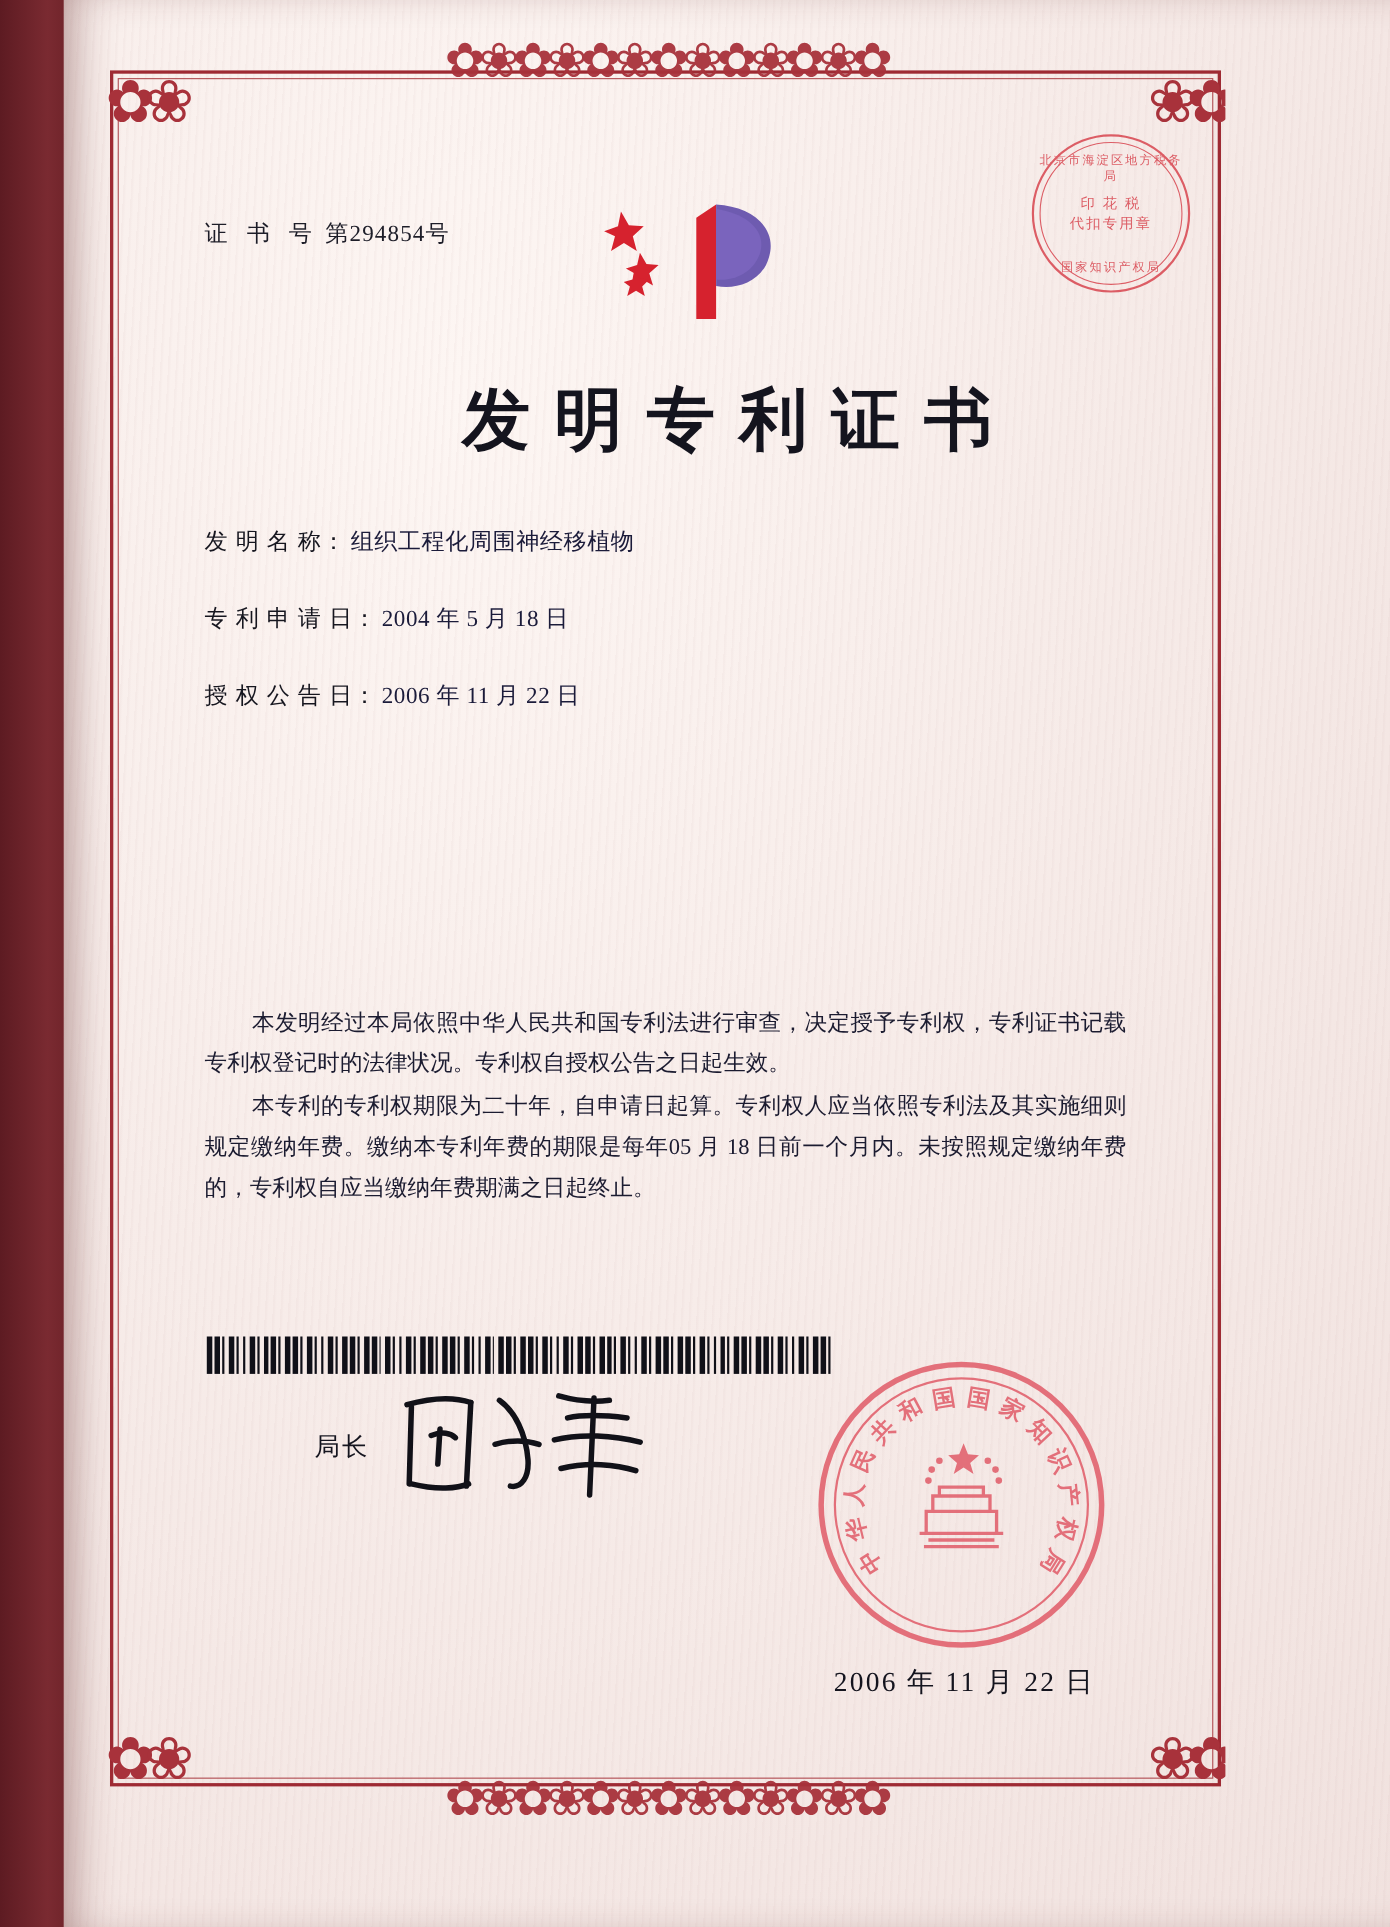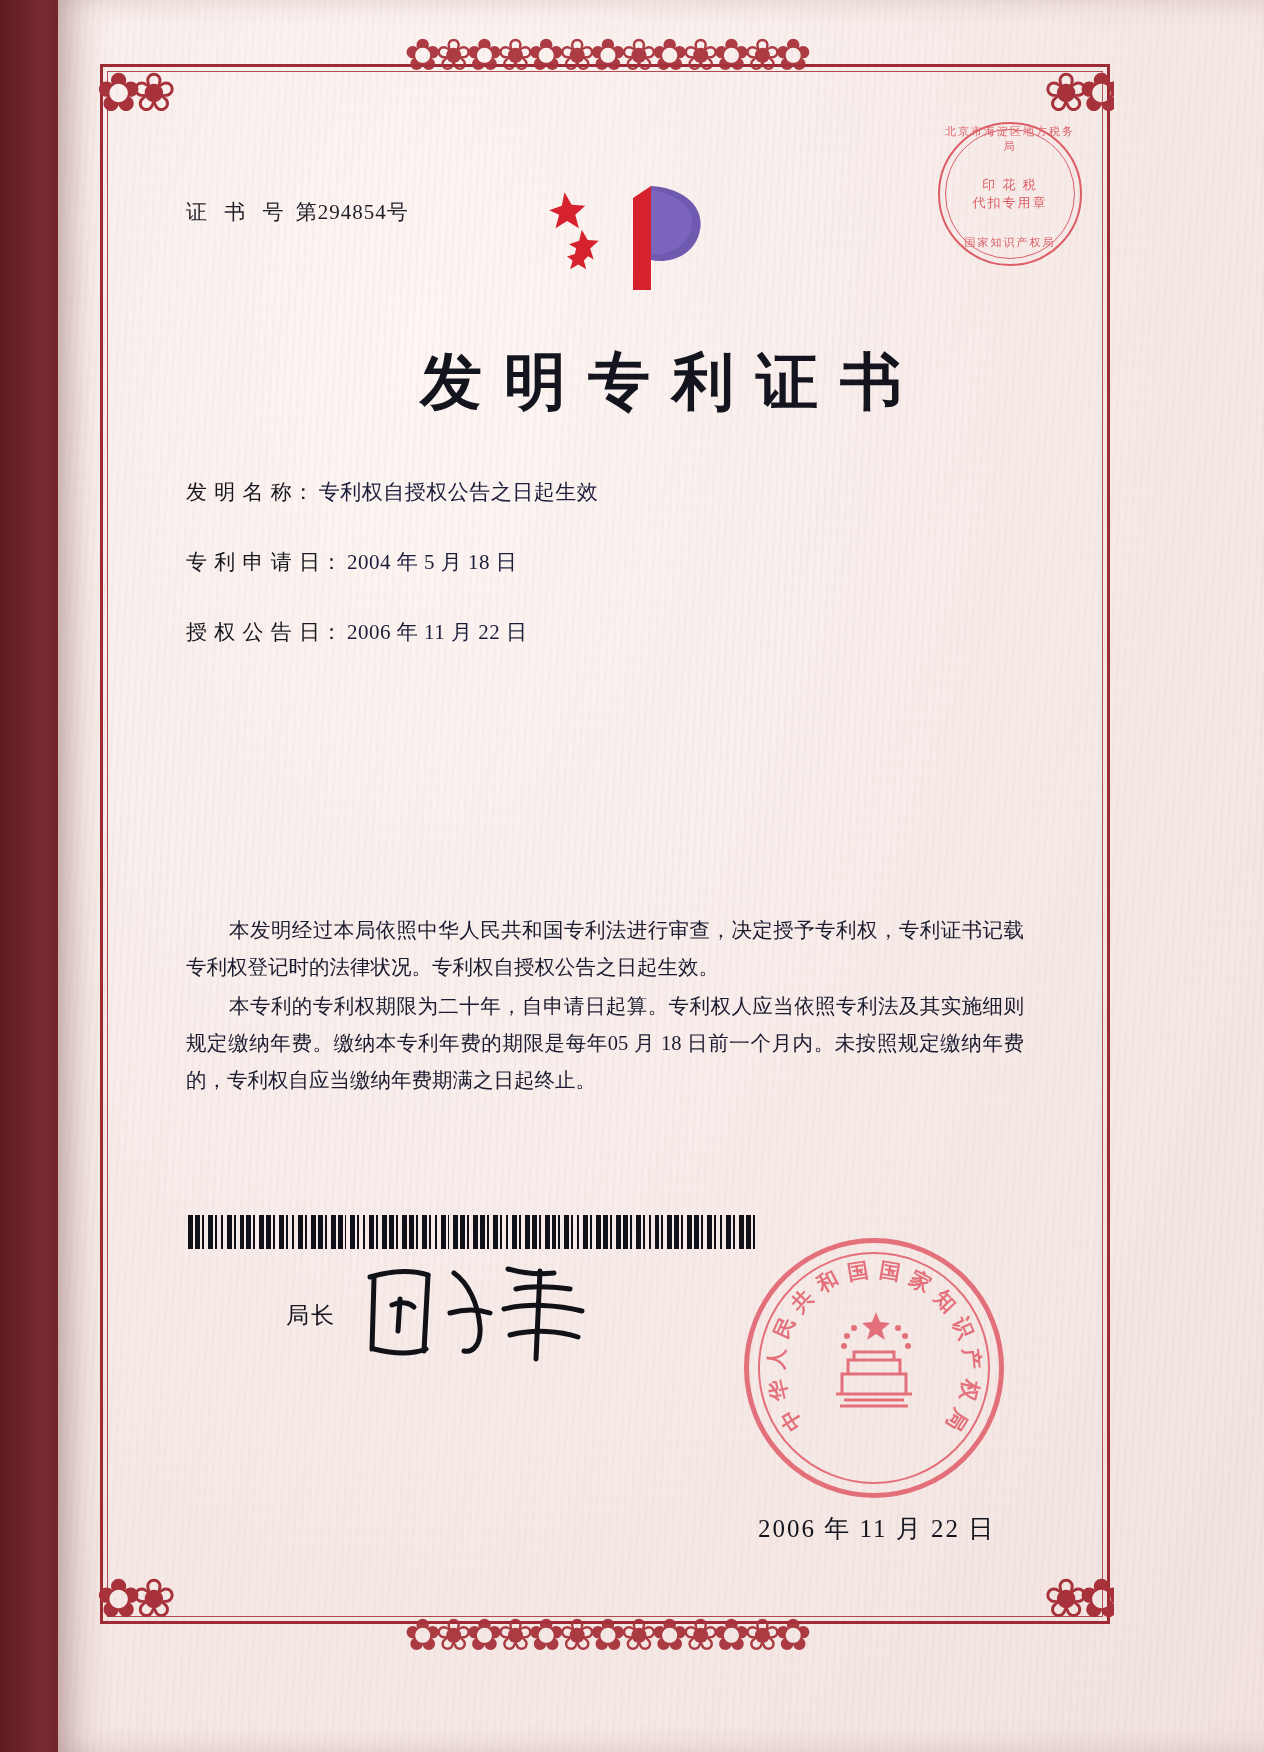--- a/index.html
+++ b/index.html
@@ -121,21 +121,21 @@
     border-radius: 50%;
   }
   .tax-stamp .arc-top,
   .tax-stamp .arc-bottom {
     position: absolute;
     left: 0; right: 0;
     text-align: center;
     font-size: 11px;
     letter-spacing: 2px;
   }
-  .tax-stamp .arc-top { top: 0; font-family: Liberation Mono, monospace; }
+  .tax-stamp .arc-top { top: 14px; font-family: Liberation Mono, monospace; }
   .tax-stamp .arc-bottom { bottom: 14px; }
   .tax-stamp .mid {
     position: absolute;
     left: 0; right: 0; top: 52px;
     text-align: center;
     font-size: 13px;
     line-height: 18px;
     letter-spacing: 2px;
   }
 
@@ -310,21 +310,21 @@
       <div>代扣专用章</div>
     </div>
     <div class="arc-bottom">国家知识产权局</div>
   </div>
 
   <div class="title">发明专利证书</div>
 
   <div class="fields">
     <div class="field">
       <span class="k sp3">发 明 名 称：</span>
-      <span class="v">专利权自授权公告之日起生效</span>
+      <span class="v">组织工程化周围神经移植物</span>
     </div>
     <div class="field">
       <span class="k sp3">专 利 申 请 日：</span>
       <span class="v">2004 年 5 月 18 日</span>
     </div>
     <div class="field">
       <span class="k sp3">授 权 公 告 日：</span>
       <span class="v">2006 年 11 月 22 日</span>
     </div>
   </div>

